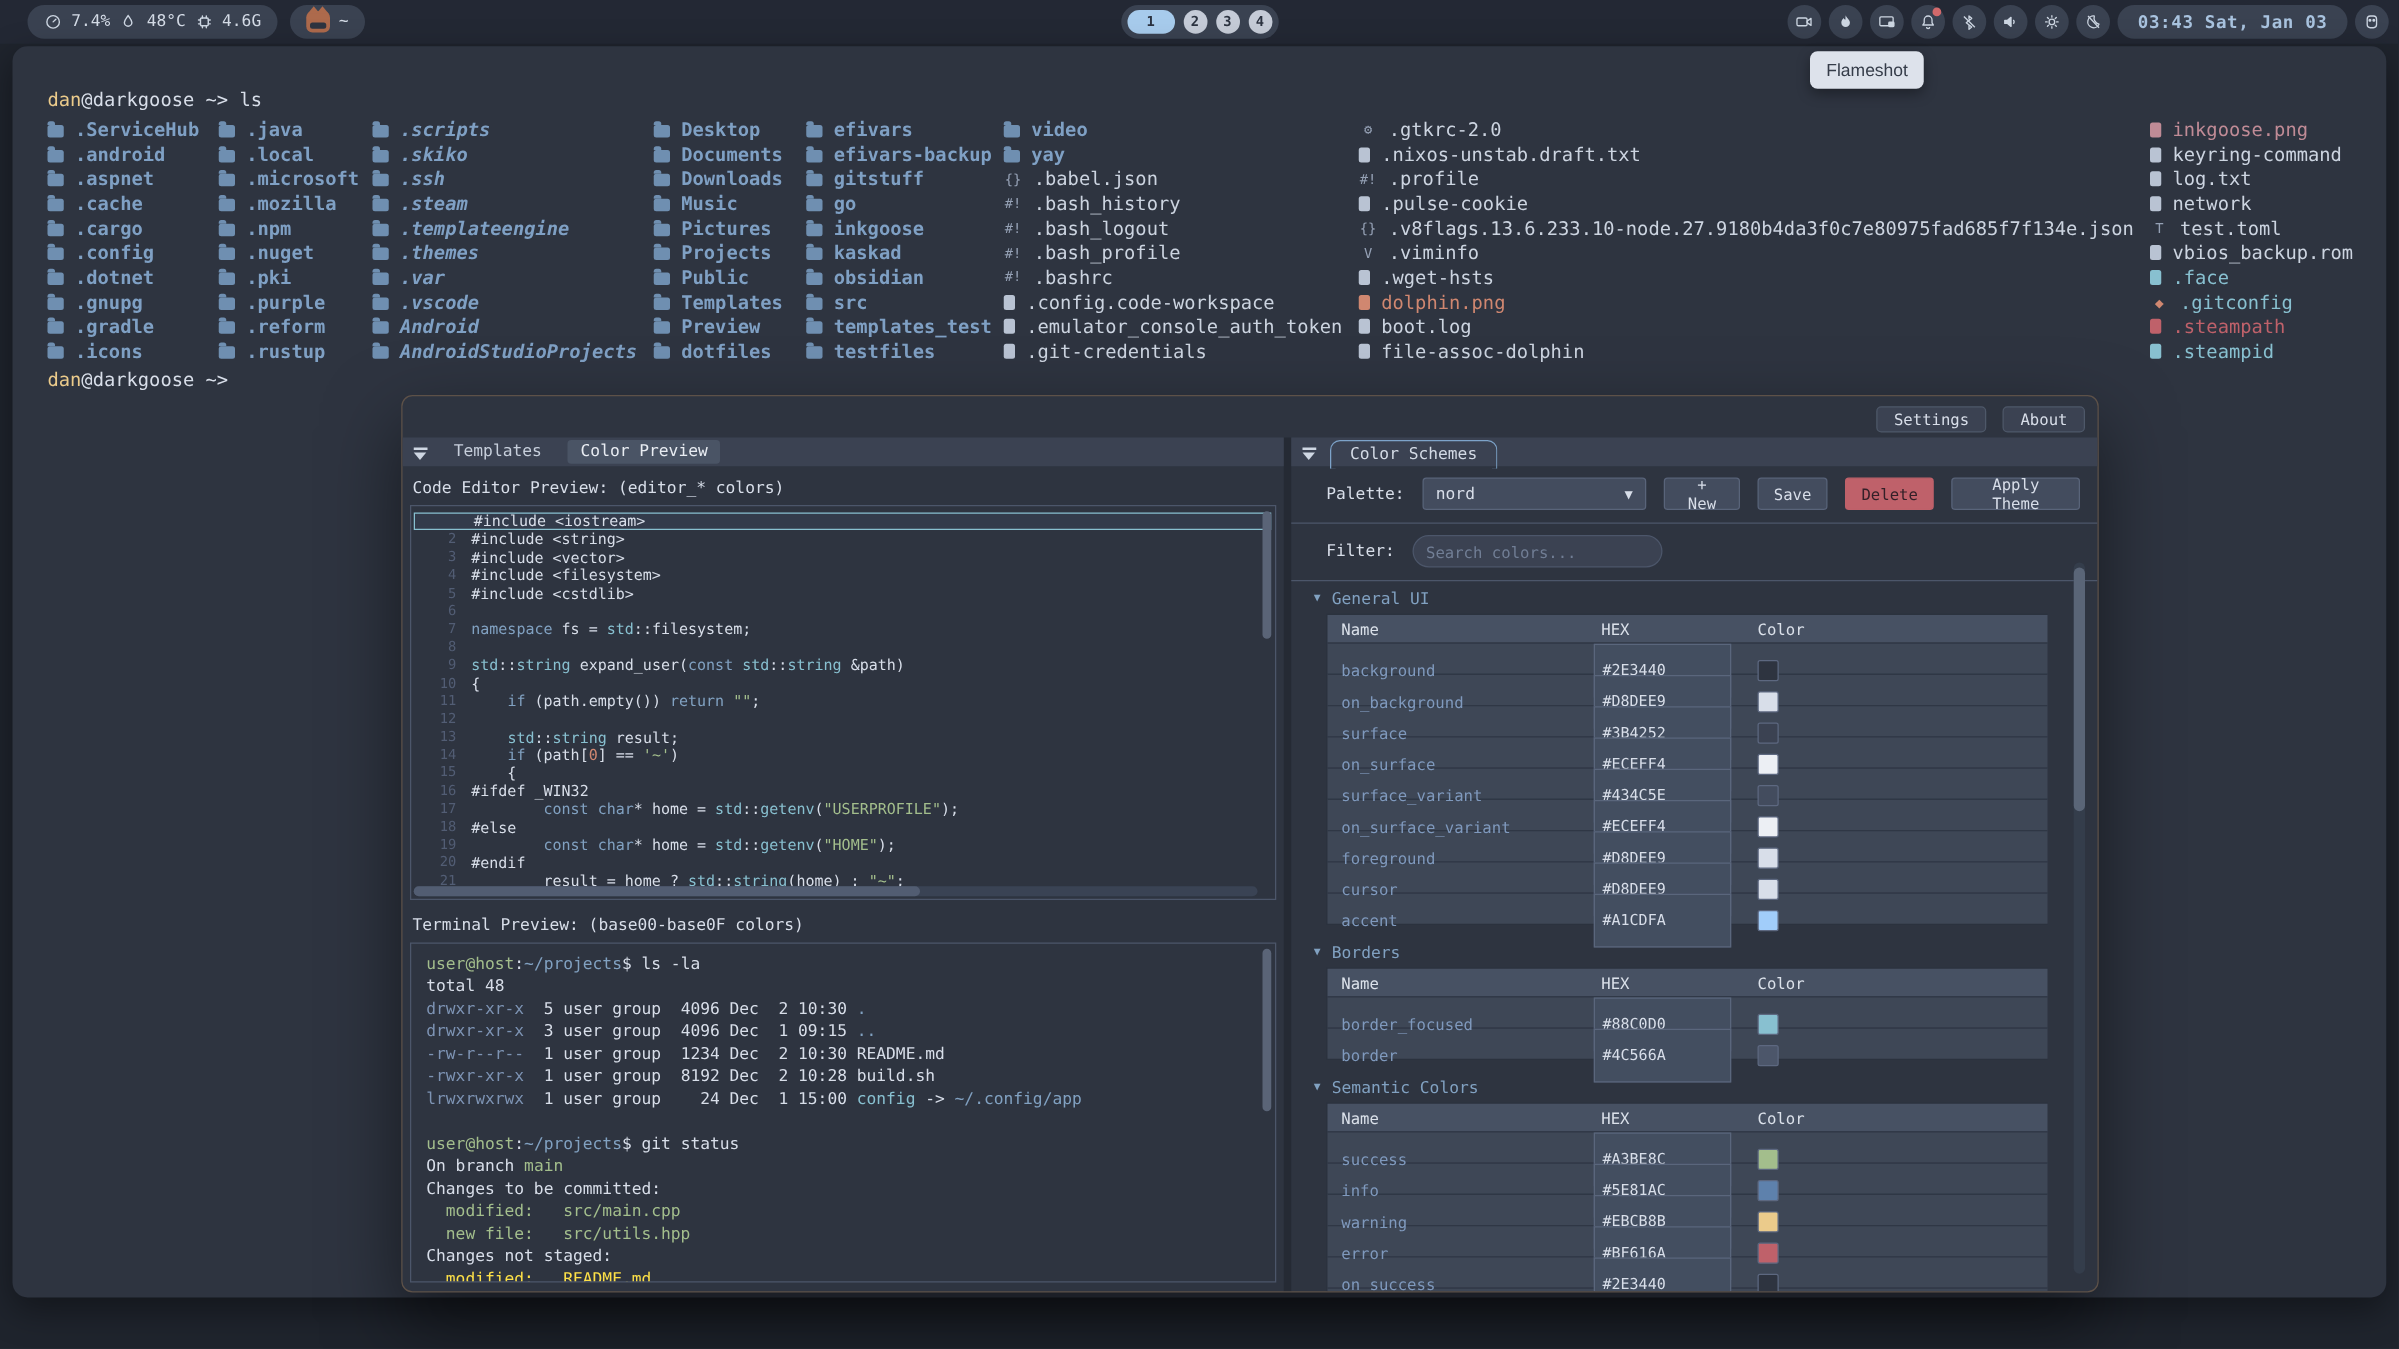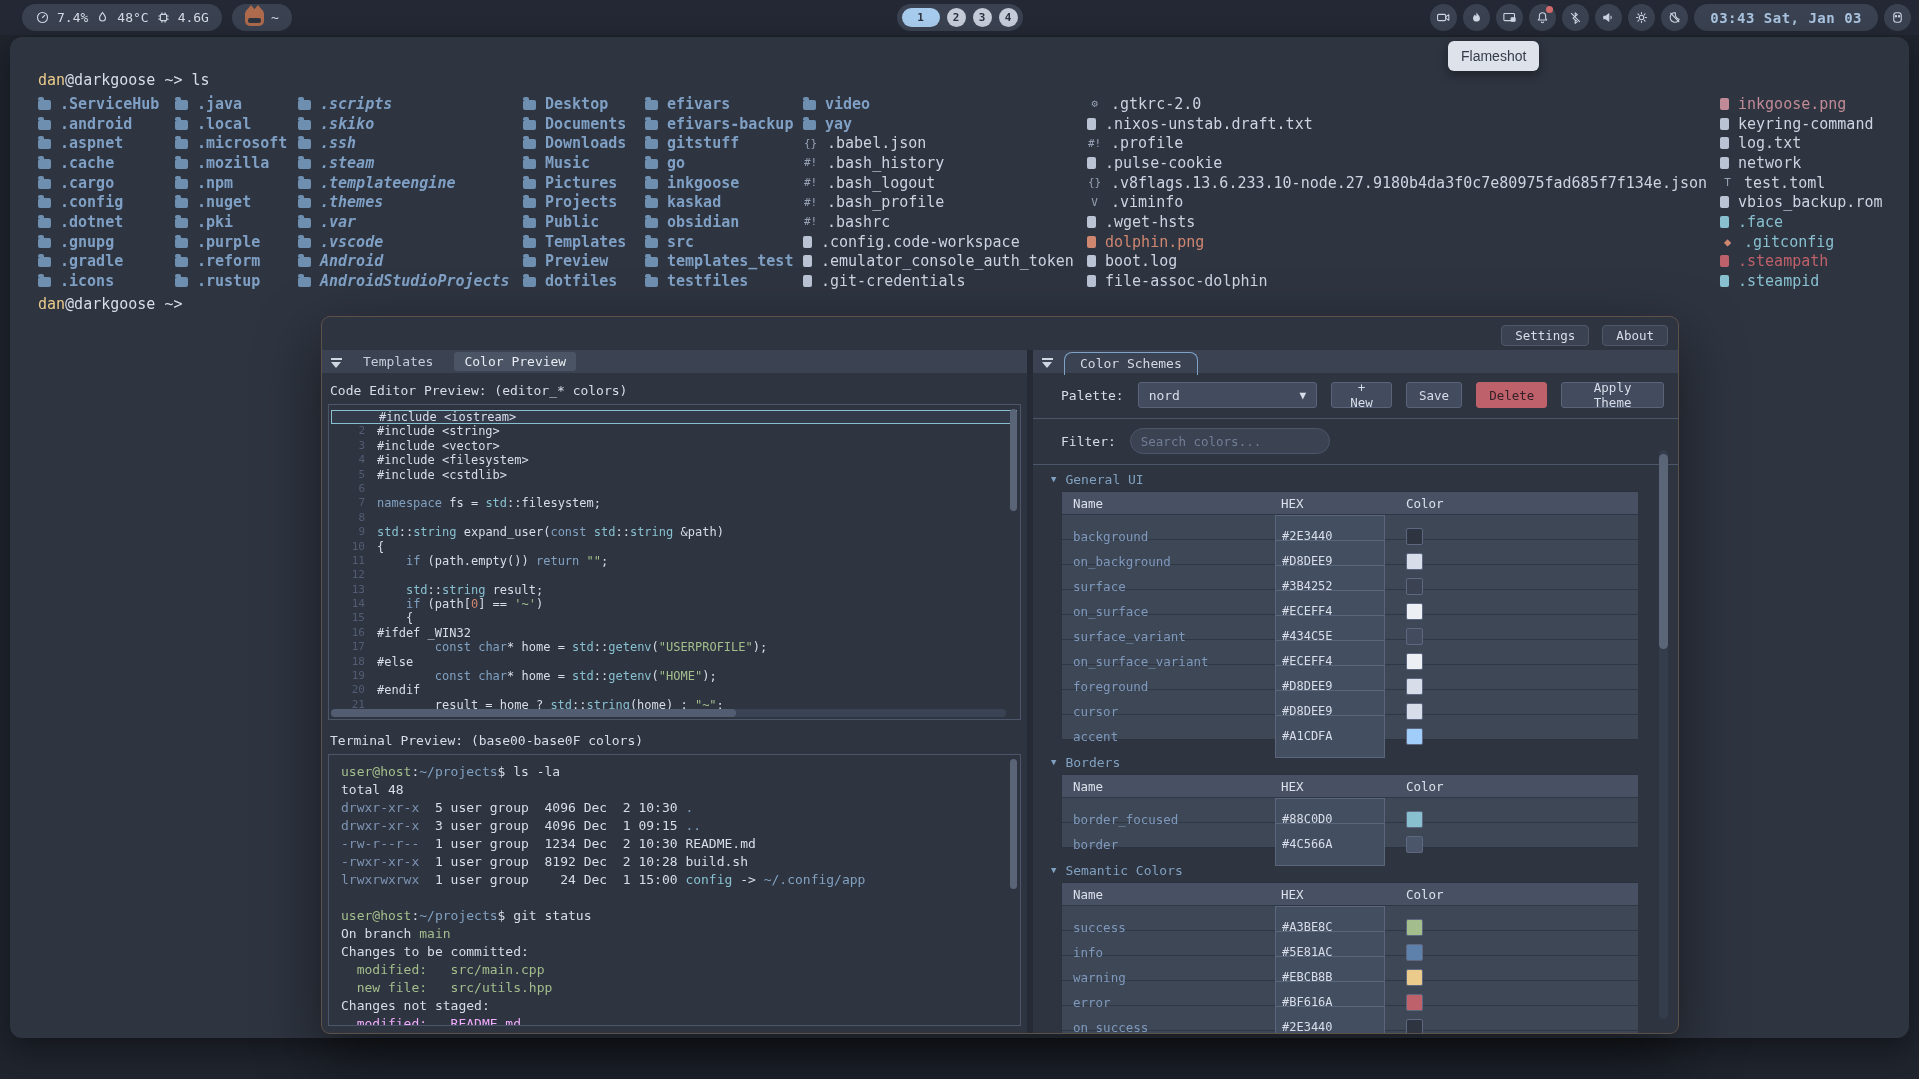--- a/index.html
+++ b/index.html
@@ -82,21 +82,21 @@
   .cl.cur{outline:1px solid #88c0d0;outline-offset:-1px;background:#333b4b;margin:0 3px 0 2px}
   .t-pp{color:#d8dee9}.t-kw{color:#81a1c1}.t-ty{color:#88c0d0}.t-fn{color:#88c0d0}
   .t-str{color:#a3be8c}.t-num{color:#d08770}.t-pl{color:#d8dee9}
   .sb-v{position:absolute;right:3px;top:4px;width:7px;height:102px;background:#5a6477;border-radius:4px}
   .sb-htrack{position:absolute;left:2px;right:14px;bottom:2px;height:8px;background:#3a4354;border-radius:4px}
   .sb-h{position:absolute;left:0;top:0;height:8px;width:60%;background:#525d72;border-radius:4px}
   
   .tprev{margin-left:6px;width:693px;height:272px;border:1px solid #4c566a;position:relative;
          padding:8px 0 0 12px;box-sizing:border-box;overflow:hidden;font-size:13px;line-height:18px}
   .tl{white-space:pre;height:18px}
-  .t-grn{color:#a3be8c}.t-blu{color:#81a1c1}.t-cyn{color:#88c0d0}.t-red{color:#f0abfc}.t-perm{color:#7d93b3}
+  .t-grn{color:#a3be8c}.t-blu{color:#81a1c1}.t-cyn{color:#88c0d0}.t-red{color:#fde047}.t-perm{color:#7d93b3}
   
   .rp-toolbar{display:flex;align-items:center;margin:9px 14px 0 28px;gap:14px;font-size:13px;color:#d8dee9}
   .select{width:192px;height:26px;background:#434c5e;border:1px solid #59647a;border-radius:3px;
           display:flex;align-items:center;padding:0 10px;box-sizing:border-box;justify-content:space-between}
   .select .arr{font-size:11px;color:#d8dee9}
   .btn{height:26px;background:#434c5e;border:1px solid #59647a;border-radius:3px;color:#d8dee9;
        font-size:12.5px;display:flex;align-items:center;padding:0 12px;font-family:inherit}
   .btn.danger{background:#bf616a;border-color:#bf616a;color:#332028}
   .hr{border-top:1px solid #4c566a;margin-top:10px}
   .rp-filter{display:flex;align-items:center;margin:9px 14px 0 28px;gap:14px;font-size:13px;color:#d8dee9}

